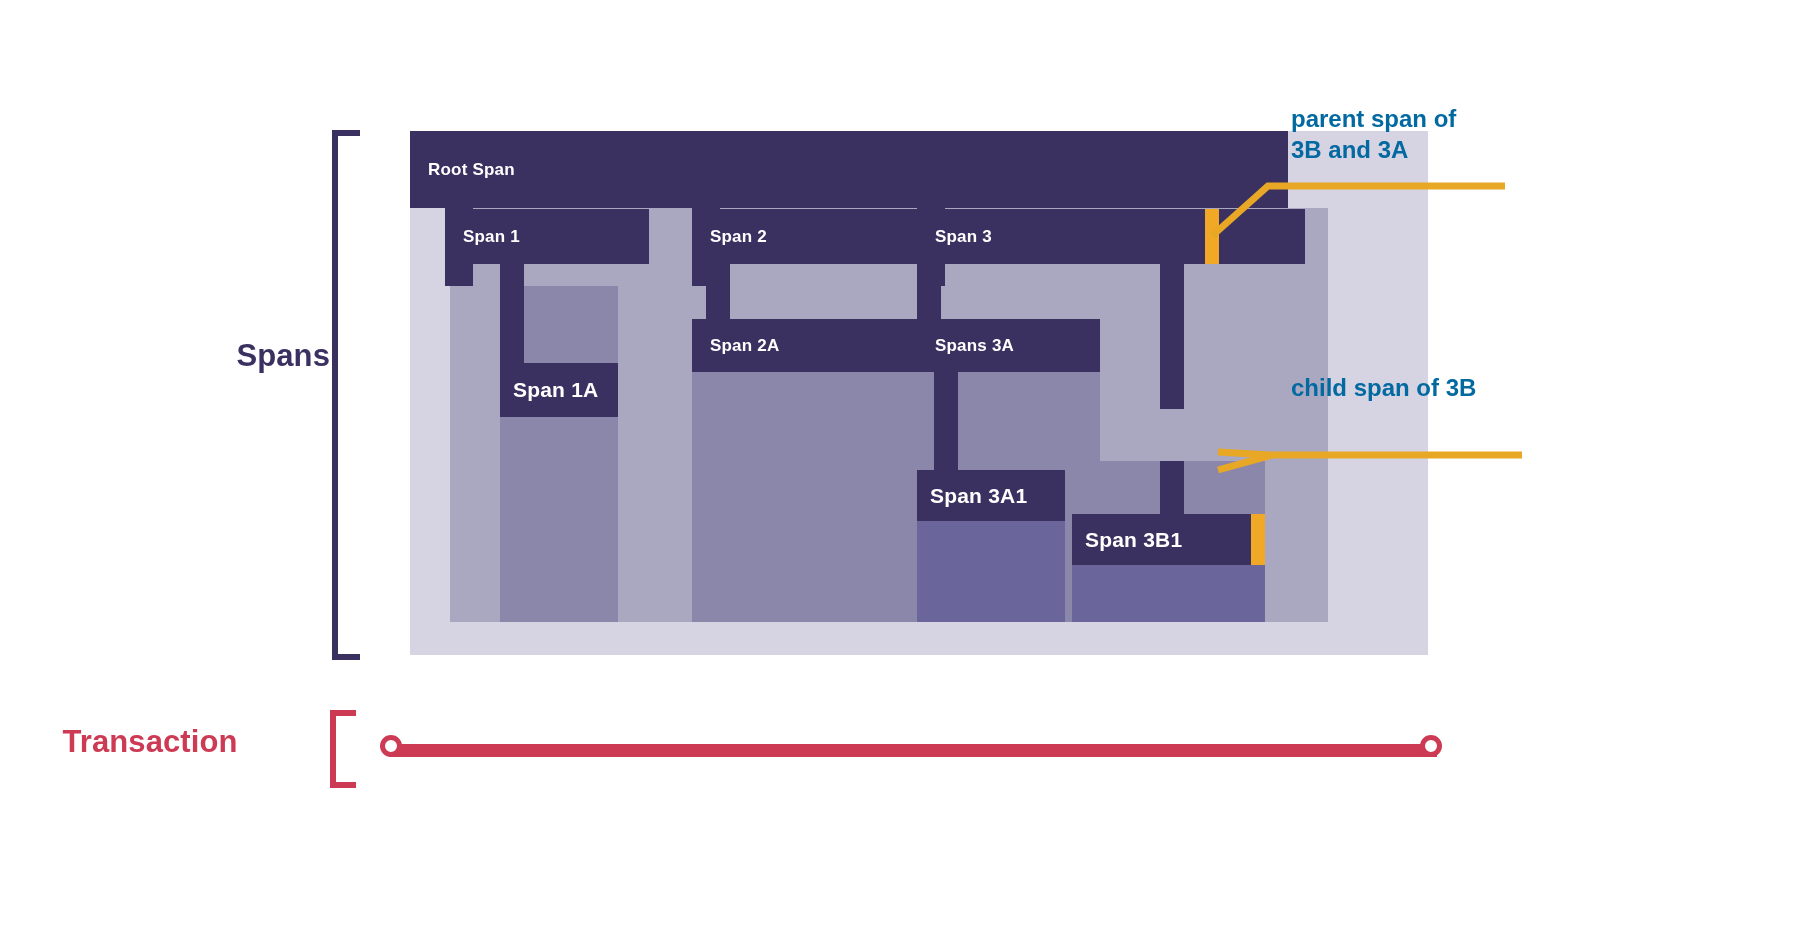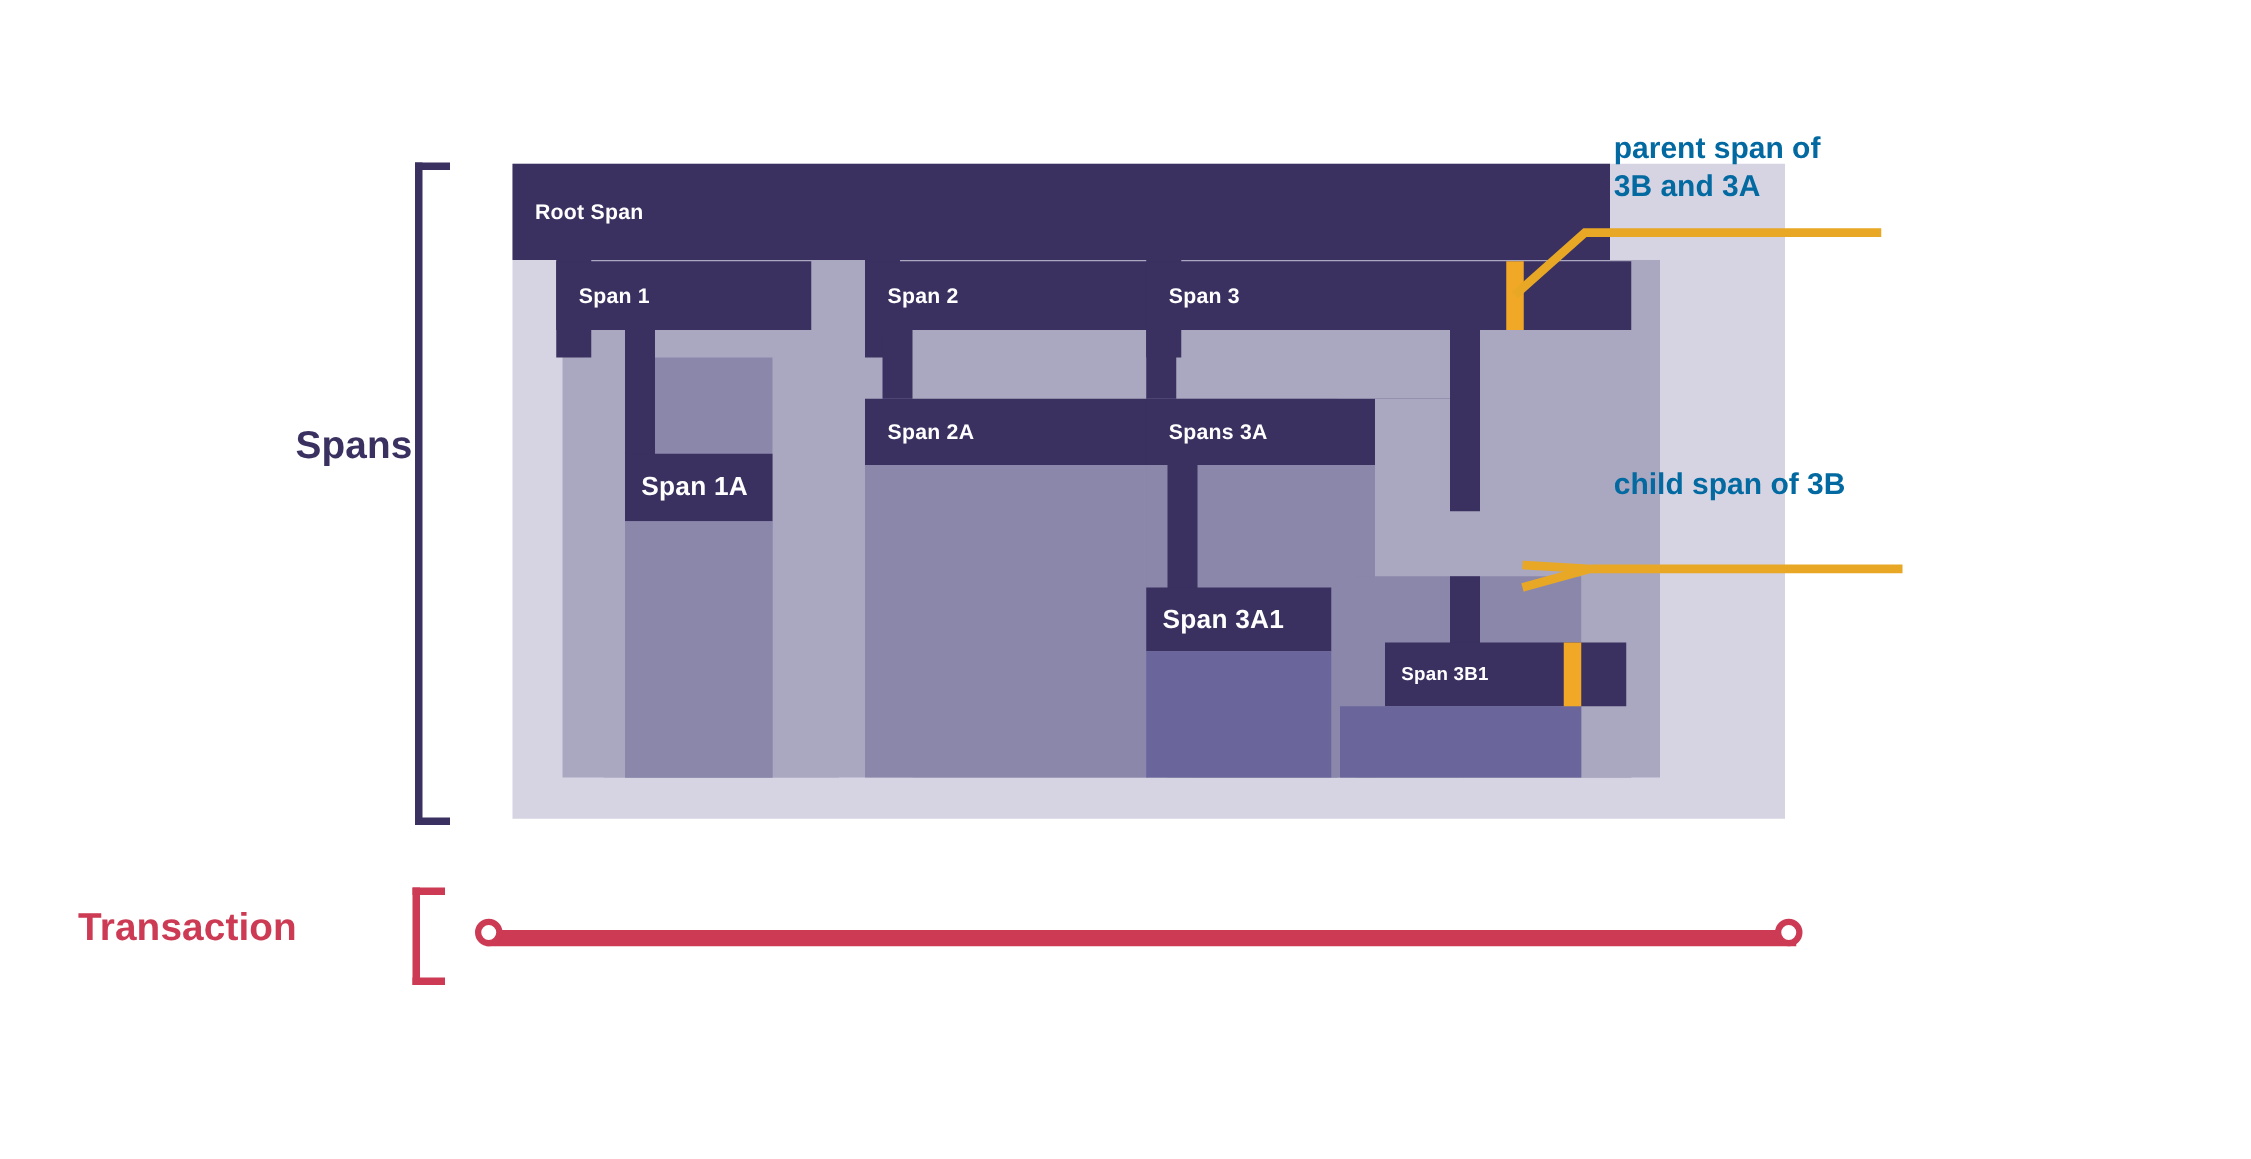--- a/index.html
+++ b/index.html
@@ -162,21 +162,21 @@
     <div class="span-bar" style="left:507px;top:339px;width:148px;height:51px;font-size:21px;padding-left:13px;">
       <span>Span 3A1</span>
     </div>
     <div class="span-body" style="left:507px;top:390px;width:148px;height:101px;background:#6a669b;"></div>
 
     <div class="span-body" style="left:690px;top:188px;width:205px;height:303px;background:#aaa8c0;"></div>
     <div class="span-stem" style="left:750px;top:133px;width:24px;height:145px;"></div>
     <div class="span-body" style="left:675px;top:330px;width:180px;height:161px;background:#8a87ab;"></div>
 
     <div class="span-stem" style="left:750px;top:330px;width:24px;height:55px;"></div>
-    <div class="span-bar" style="left:698px;top:383px;width:193px;height:51px;font-size:15px;padding-left:13px;">
+    <div class="span-bar" style="left:662px;top:383px;width:193px;height:51px;font-size:21px;padding-left:13px;">
       <span>Span 3B1</span>
     </div>
     <div class="span-body" style="left:662px;top:434px;width:193px;height:57px;background:#6a669b;"></div>
 
     <div class="marker" style="left:795px;top:78px;width:14px;height:55px;"></div>
     <div class="marker" style="left:841px;top:383px;width:14px;height:51px;"></div>
   </div>
 
   <svg class="leader" width="1801" height="927" style="left:0;top:0;">
 

